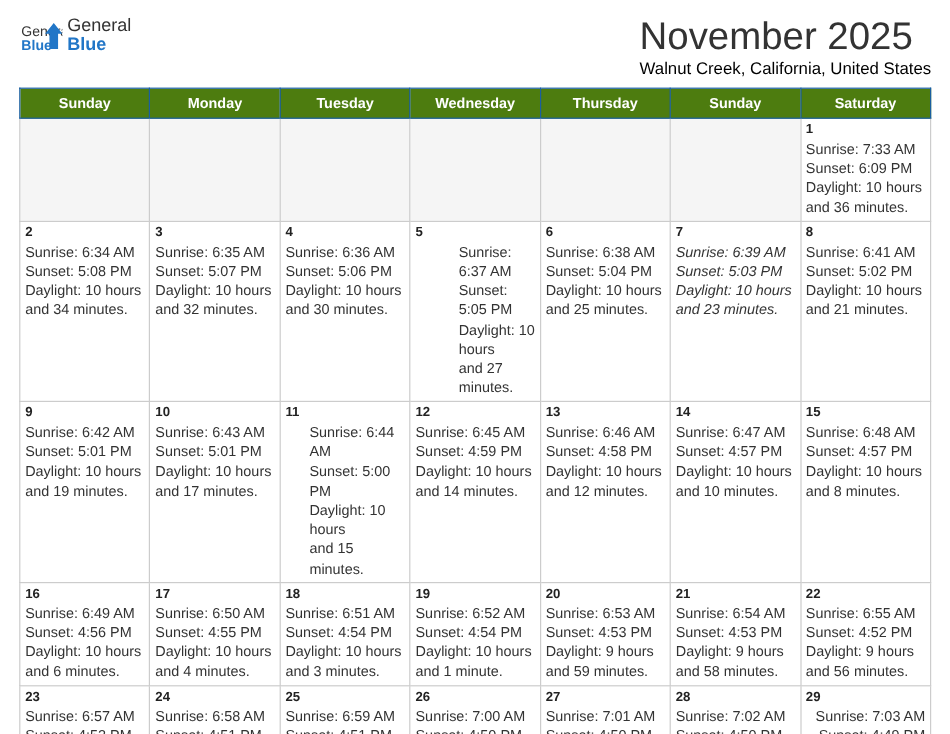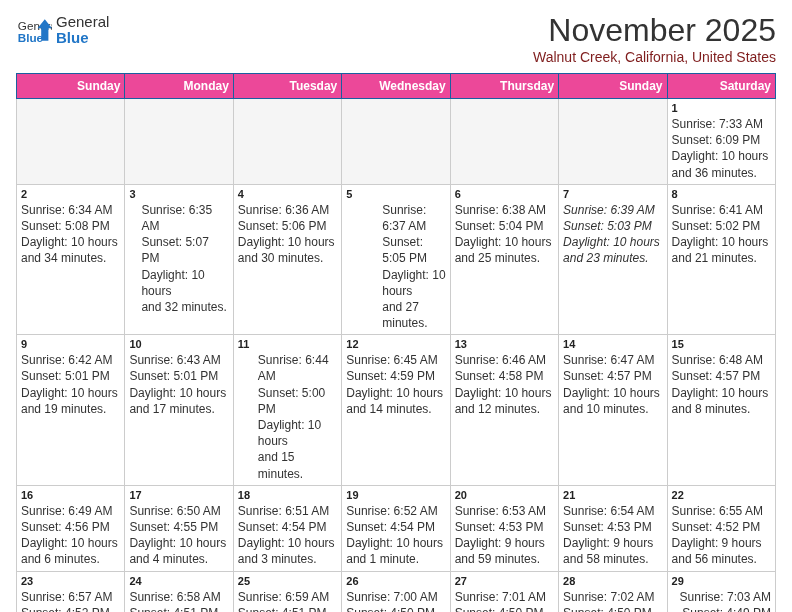--- a/index.html
+++ b/index.html
@@ -25,43 +25,42 @@
     .logo {
       display: flex;
       align-items: center;
       gap: 4px;
     }
     .logo-icon {
       width: 36px;
       height: 36px;
     }
     .title-area {
-      text-align: right;
     }
     .month-title {
       font-size: 32px;
       color: #333;
       font-weight: normal;
     }
     .location-title {
       font-size: 14px;
-      color: #7f1d1d;
+      color: #000000;
     }
     .calendar {
       width: 100%;
       border-collapse: collapse;
       border: 1px solid #ccc;
     }
     .calendar th {
-      background: #ec4899;
+      background: #4d7c0f;
       color: #fff;
       font-size: 12px;
       font-weight: bold;
       padding: 5px 4px;
-      text-align: right;
+      text-align: center;
       border: 1px solid #1a5fa0;
     }
     .calendar td {
       vertical-align: top;
       border: 1px solid #ccc;
       padding: 3px 4px;
       width: calc(100% / 7);
       background: #fff;
       min-height: 72px;
       font-size: 10px;
@@ -138,21 +137,21 @@
         <tr>
           <td>
             <div class="day-num">2</div>
             <div class="day-info" style="white-space: pre-line;">Sunrise: 6:34 AM
 Sunset: 5:08 PM
 Daylight: 10 hours
 and 34 minutes.</div>
           </td>
           <td>
             <div class="day-num">3</div>
-            <div class="day-info" style="white-space: pre-line; margin-left: 12px;">Sunrise: 6:35 AM
+            <div class="day-info" style="white-space: pre-line;">Sunrise: 6:35 AM
 Sunset: 5:07 PM
 Daylight: 10 hours
 and 32 minutes.</div>
           </td>
           <td>
             <div class="day-num">4</div>
             <div class="day-info" style="white-space: pre-line;">Sunrise: 6:36 AM
 Sunset: 5:06 PM
 Daylight: 10 hours
 and 30 minutes.</div>

